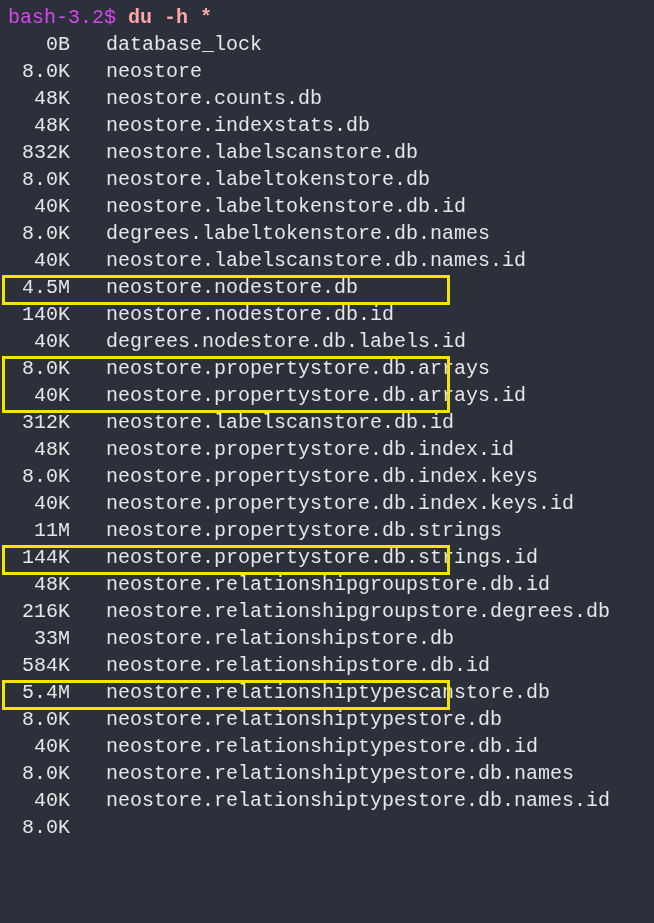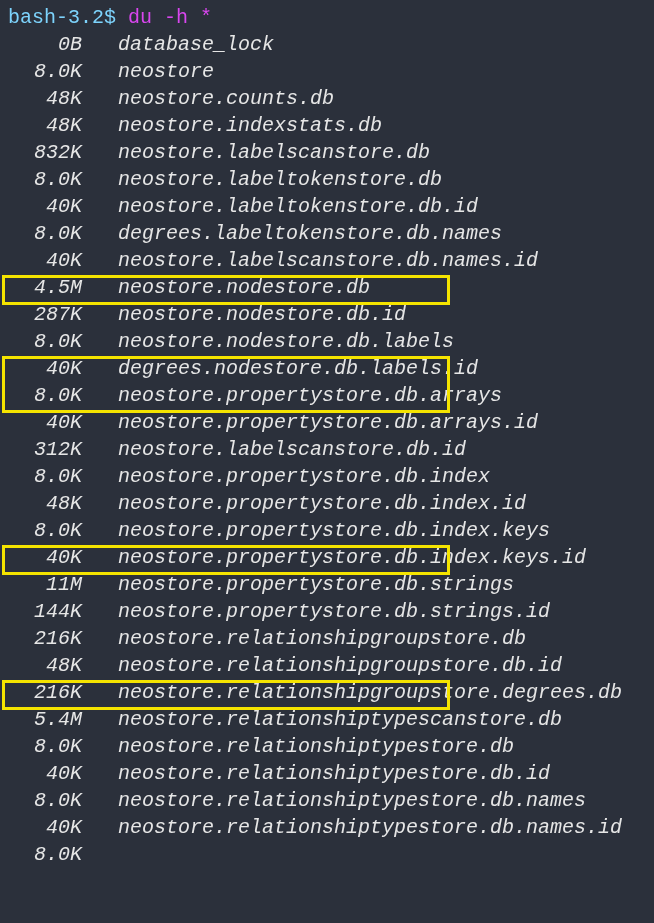--- a/index.html
+++ b/index.html
@@ -8,28 +8,27 @@
     color: #e6e6e6;
     font-family: "Menlo", "Consolas", "Courier New", monospace;
     font-size: 20px;
     line-height: 27px;
     width: 654px;
     height: 923px;
     overflow: hidden;
     padding-top: 4px;
   }
   .prompt-line { padding-left: 8px; }
-  .prompt { color: #7dd3fc; }
-  .cmd { color: #d946ef; }
+  .prompt { color: #d946ef; }
+  .cmd { color: #fca5a5; font-weight: bold; }
   .row {
     white-space: pre;
     position: relative;
-    padding-left: 24px;
+    padding-left: 12px;
     height: 27px;
-    font-style: italic;
   }
   .size {
     display: inline-block;
     width: 58px;
     text-align: right;
   }
   .gap {
     display: inline-block;
     width: 36px;
   }
@@ -55,35 +54,34 @@
       <div class="row"><span class="size">0B</span><span class="gap"></span><span>database_lock</span></div>
       <div class="row"><span class="size">8.0K</span><span class="gap"></span><span>neostore</span></div>
       <div class="row"><span class="size">48K</span><span class="gap"></span><span>neostore.counts.db</span></div>
       <div class="row"><span class="size">48K</span><span class="gap"></span><span>neostore.indexstats.db</span></div>
       <div class="row"><span class="size">832K</span><span class="gap"></span><span>neostore.labelscanstore.db</span></div>
       <div class="row"><span class="size">8.0K</span><span class="gap"></span><span>neostore.labeltokenstore.db</span></div>
       <div class="row"><span class="size">40K</span><span class="gap"></span><span>neostore.labeltokenstore.db.id</span></div>
       <div class="row"><span class="size">8.0K</span><span class="gap"></span><span>degrees.labeltokenstore.db.names</span></div>
       <div class="row"><span class="size">40K</span><span class="gap"></span><span>neostore.labelscanstore.db.names.id</span></div>
       <div class="row"><span class="size">4.5M</span><span class="gap"></span><span>neostore.nodestore.db</span></div>
-      <div class="row"><span class="size">287K</span><span class="gap"></span><span>neostore.nodestore.db.id</span></div>
-      <div class="row"><span class="size">8.0K</span><span class="gap"></span><span>neostore.nodestore.db.labels</span></div>
+      <div class="row"><span class="size">140K</span><span class="gap"></span><span>neostore.nodestore.db.id</span></div>
       <div class="row"><span class="size">40K</span><span class="gap"></span><span>degrees.nodestore.db.labels.id</span></div>
       <div class="row"><span class="size">8.0K</span><span class="gap"></span><span>neostore.propertystore.db.arrays</span></div>
       <div class="row"><span class="size">40K</span><span class="gap"></span><span>neostore.propertystore.db.arrays.id</span></div>
       <div class="row"><span class="size">312K</span><span class="gap"></span><span>neostore.labelscanstore.db.id</span></div>
-      <div class="row"><span class="size">8.0K</span><span class="gap"></span><span>neostore.propertystore.db.index</span></div>
       <div class="row"><span class="size">48K</span><span class="gap"></span><span>neostore.propertystore.db.index.id</span></div>
       <div class="row"><span class="size">8.0K</span><span class="gap"></span><span>neostore.propertystore.db.index.keys</span></div>
       <div class="row"><span class="size">40K</span><span class="gap"></span><span>neostore.propertystore.db.index.keys.id</span></div>
       <div class="row"><span class="size">11M</span><span class="gap"></span><span>neostore.propertystore.db.strings</span></div>
       <div class="row"><span class="size">144K</span><span class="gap"></span><span>neostore.propertystore.db.strings.id</span></div>
-      <div class="row"><span class="size">216K</span><span class="gap"></span><span>neostore.relationshipgroupstore.db</span></div>
       <div class="row"><span class="size">48K</span><span class="gap"></span><span>neostore.relationshipgroupstore.db.id</span></div>
       <div class="row"><span class="size">216K</span><span class="gap"></span><span>neostore.relationshipgroupstore.degrees.db</span></div>
+      <div class="row"><span class="size">33M</span><span class="gap"></span><span>neostore.relationshipstore.db</span></div>
+      <div class="row"><span class="size">584K</span><span class="gap"></span><span>neostore.relationshipstore.db.id</span></div>
       <div class="row"><span class="size">5.4M</span><span class="gap"></span><span>neostore.relationshiptypescanstore.db</span></div>
       <div class="row"><span class="size">8.0K</span><span class="gap"></span><span>neostore.relationshiptypestore.db</span></div>
       <div class="row"><span class="size">40K</span><span class="gap"></span><span>neostore.relationshiptypestore.db.id</span></div>
       <div class="row"><span class="size">8.0K</span><span class="gap"></span><span>neostore.relationshiptypestore.db.names</span></div>
       <div class="row"><span class="size">40K</span><span class="gap"></span><span>neostore.relationshiptypestore.db.names.id</span></div>
       <div class="row"><span class="size">8.0K</span><span class="gap"></span></div>
     </div>
 
   <div class="hl hl1"></div>
   <div class="hl hl2"></div>

